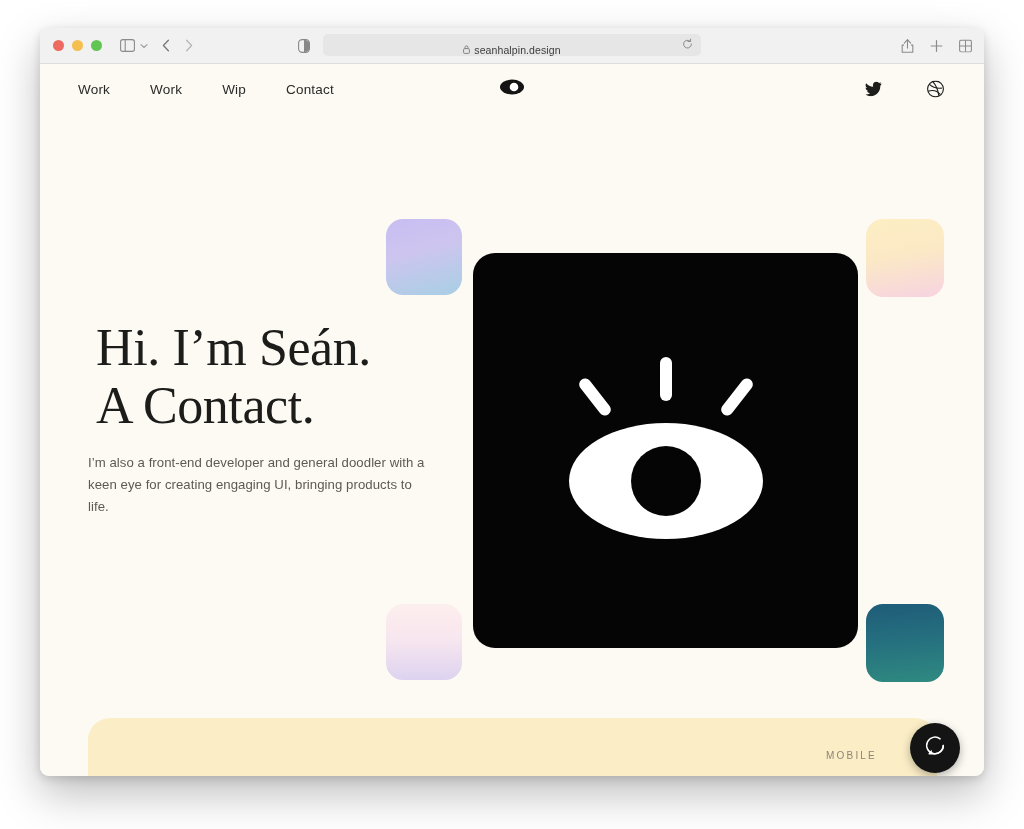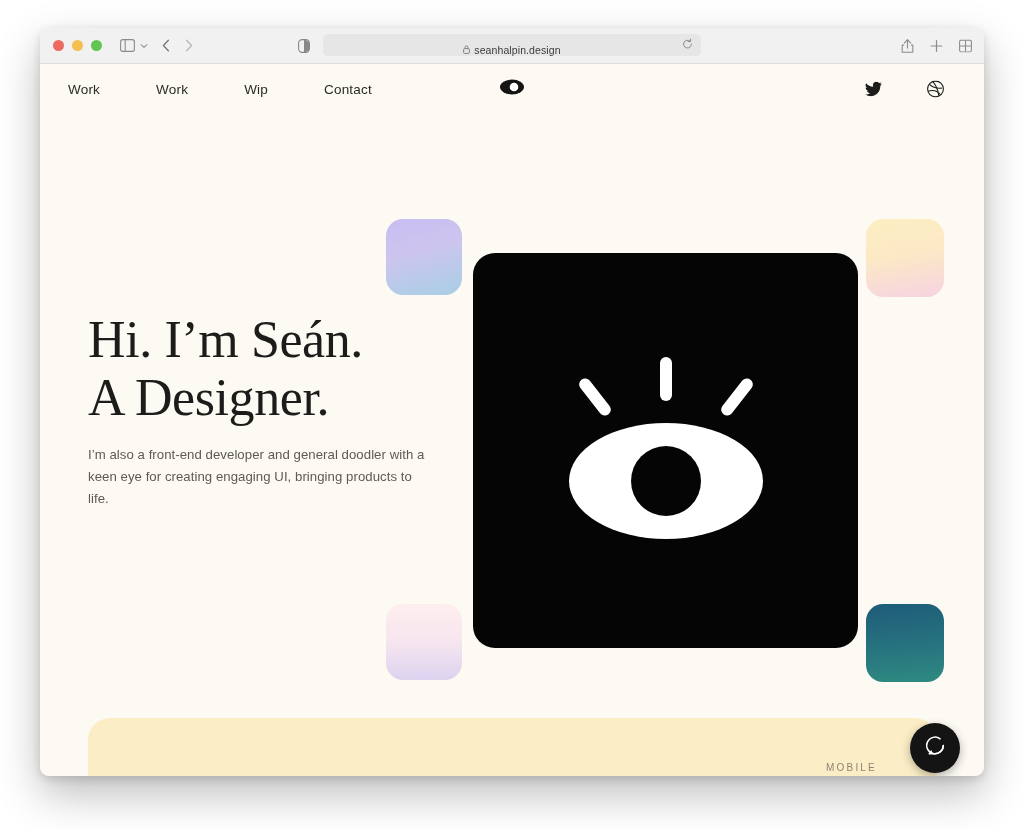--- a/index.html
+++ b/index.html
@@ -112,21 +112,21 @@
     display: flex;
     align-items: center;
   }
   .nav-link {
     font-size: 13.5px;
     color: #2a2a28;
     letter-spacing: 0.2px;
     text-decoration: none;
     cursor: pointer;
   }
-  #nav-left { display: flex; align-items: center; margin-left: 28px; gap: 56px; }
+  #nav-left { display: flex; align-items: center; margin-left: 38px; gap: 40px; }
   #nav-logo {
     position: absolute;
     left: 50%;
     top: 50%;
     transform: translate(-50%, -50%);
     cursor: pointer;
   }
   #nav-right {
     position: absolute;
     right: 40px;
@@ -145,21 +145,21 @@
     position: absolute;
     left: 48px;
     top: 197px;
     width: 380px;
   }
   #headline {
     font-family: "Liberation Serif", serif;
     font-size: 52px;
     line-height: 1.12;
     color: #1c1c1a;
-    margin: 0;
+    margin: 8px;
     letter-spacing: -0.4px;
     font-weight: 400;
   }
   #headline .hl-line { display: block; }
   #hero-paragraph {
     margin: 17px 0 0 0;
     font-size: 13.2px;
     line-height: 1.65;
     color: #5d5a55;
     width: 348px;
@@ -208,21 +208,21 @@
     left: 48px;
     top: 654px;
     width: 849px;
     height: 110px;
     background: #fbeec6;
     border-radius: 22px 22px 0 0;
   }
   #project-meta {
     position: absolute;
     right: 60px;
-    top: 44px;
+    top: 32px;
     font-size: 10px;
     letter-spacing: 2.2px;
     color: #8d8573;
     text-align: right;
   }
 
   
   #help-beacon {
     position: absolute;
     left: 870px;
@@ -371,21 +371,21 @@
               <ellipse cx="105" cy="132" rx="97" ry="58"></ellipse>
             </g>
             <circle cx="105" cy="132" r="35" fill="#050505"></circle>
           </svg>
         </span>
       </div>
 
       <div id="hero-text">
         <h1 id="headline">
           <span class="hl-line">Hi. I’m Seán.</span>
-          <span class="hl-line">A Designer.</span>
+          <span class="hl-line">A Contact.</span>
         </h1>
         <p id="hero-paragraph">I’m also a front-end developer and general doodler with a keen eye for creating engaging UI, bringing products to life.</p>
       </div>
     </div>
 
     <div id="project-card">
       <div id="project-meta">MOBILE</div>
 
     </div>
 

